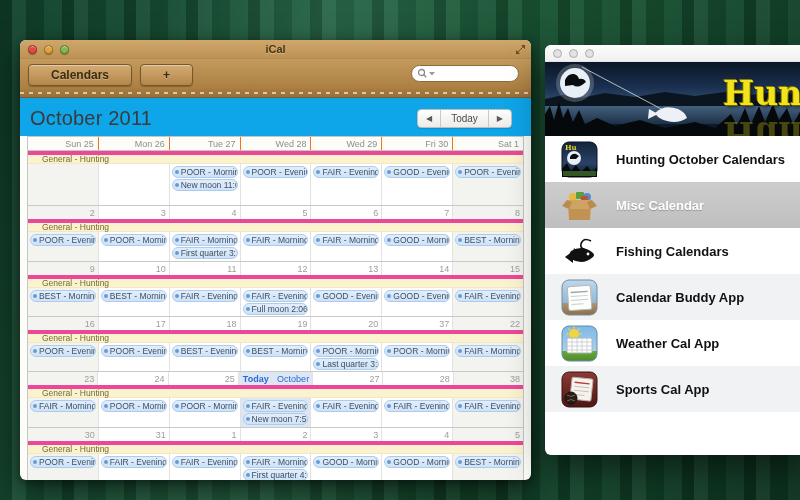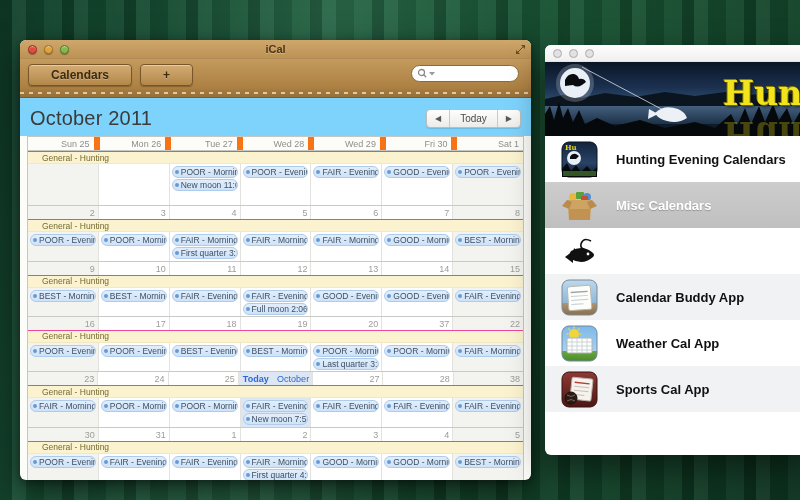--- a/index.html
+++ b/index.html
@@ -74,41 +74,41 @@
   .stitch {
     height:9px; background:linear-gradient(#a87c3e, #96703a);
     position:relative; border-bottom:1px solid #7c5c2e;
   }
   .stitch::before {
     content:""; position:absolute; left:0; right:0; top:3px; height:2px;
     background:repeating-linear-gradient(90deg, #ecdfc0 0 4px, transparent 4px 9px);
     opacity:.8;
   }
 
-  .caltop { display:flex; justify-content:space-between; align-items:center; padding:9px 10px 6px 10px; background:#7dd3fc; }
+  .caltop { display:flex; justify-content:space-between; align-items:center; padding:9px 19px 6px 10px; background:#0ea5e9; }
   .monthtitle { font-size:20px; color:#3b3b3b; letter-spacing:.2px; }
   .navseg { display:flex; border:1px solid #bdbdba; border-radius:4px; overflow:hidden; background:linear-gradient(#fefefe,#ececea); box-shadow:0 1px 1px rgba(0,0,0,.12); }
   .navseg .n { font-size:10px; color:#4a4a4a; padding:3px 10px; border-right:1px solid #c9c9c6; cursor:pointer; }
   .navseg .n:last-child { border-right:none; }
   .navseg .arrow { font-size:8px; color:#5a5a5a; padding:4px 8px; }
 
   .grid {
     margin:0 7px; border:1px solid #c6c6c2; background:#fff;
     display:flex; flex-direction:column; height:347px;
   }
   .wh { display:flex; height:14px; border-bottom:1px solid #c6c6c2; background:#fcfcf9; }
-  .wh-cell { flex:1; font-size:9px; color:#8e8e8c; text-align:right; padding:2px 4px 0 0; border-right:6px solid #f97316; }
+  .wh-cell { flex:1; font-size:9px; color:#8e8e8c; text-align:right; padding:2px 4px 0 0; border-right:1px solid #f97316; }
   .wh-cell:last-child { border-right:none; }
 
   .week { flex:1; display:flex; flex-direction:column; border-bottom:1px solid #c9c9c5; overflow:hidden; }
   .week:last-child { border-bottom:none; }
   .numstrip { display:flex; height:13px; }
   .numcell { flex:1; font-size:9px; color:#9c9c9a; text-align:right; padding:2px 3px 0 0; border-right:1px solid #e2e2de; background:#fff; cursor:default; }
   .numcell:last-child { border-right:none; }
-  .allday { height:13px; background:#fbf3cf; border-top:1px solid #ec4899; border-bottom:1px solid #f2e9c2; display:flex; align-items:center; cursor:pointer; }
+  .allday { height:13px; background:#fbf3cf; border-top:4px solid #ec4899; border-bottom:1px solid #f2e9c2; display:flex; align-items:center; cursor:pointer; }
   .allday span { font-size:8.5px; color:#746a30; padding-left:14px; }
   .evrow { flex:1; display:flex; }
   .evcell { flex:1; border-right:1px solid #e2e2de; background:#fff; padding-top:1px; overflow:hidden; }
   .evcell:last-child { border-right:none; }
   .wkend { background:#f3f3f0 !important; }
   .todaybg { background:#dde6f3 !important; }
   .numcell.todaybg { display:flex; justify-content:space-between; padding:2px 3px 0 4px; }
   .today-label { font-size:9px; font-weight:bold; color:#2d68d6; }
   .today-date { font-size:9px; color:#2d68d6; }
 
@@ -610,43 +610,44 @@
                   <stop offset="1" stop-color="#0c1624"></stop>
                 </linearGradient>
               </defs>
               <rect x="1" y="1" width="35" height="35" rx="7" fill="url(#hi1)" stroke="#0a1220"></rect>
               <text x="4" y="9" font-size="7" font-weight="bold" fill="#e8d820" font-family="DejaVu Serif,serif">Hu</text>
               <circle cx="13" cy="17" r="7" fill="#e9eff6"></circle>
               <path d="M9,16 q2,-4 6,-3 l3,2 l-3,3 l-6,0 z" fill="#0a0d10"></path>
               <path d="M1,36 L1,28 L6,22 L10,30 L15,24 L20,31 L26,25 L31,31 L36,26 L36,36 Z" fill="#05090c"></path>
               <rect x="2" y="30" width="33" height="5" fill="#3f6a2c" opacity="0.8"></rect>
             </svg></span>
-          <span class="lbl">Hunting Evening Calendars</span>
+          <span class="lbl">Hunting October Calendars</span>
         </div>
         <div class="prow alt sel">
           <span class="ic"><svg viewBox="0 0 37 37" width="37" height="37">
               <circle cx="12" cy="10" r="4" fill="#e8b93c"></circle>
               <rect x="15" y="5" width="8" height="7" rx="1" fill="#5aa03c"></rect>
               <circle cx="26" cy="10" r="4" fill="#4f8fd0"></circle>
               <rect x="20" y="9" width="7" height="6" rx="1" fill="#c0503c"></rect>
               <path d="M6,13 L31,13 L29,33 L8,33 Z" fill="#cfa463"></path>
               <path d="M6,13 L1,19 L8,22 L11,15 Z" fill="#b98c4e"></path>
               <path d="M31,13 L36,19 L29,22 L26,15 Z" fill="#b98c4e"></path>
               <path d="M8,33 L29,33 L29,22 L8,22 Z" fill="#c09354"></path>
             </svg></span>
-          <span class="lbl">Misc Calendars</span>
+          <span class="lbl">Misc Calendar</span>
         </div>
         <div class="prow">
           <span class="ic"><svg viewBox="0 0 37 37" width="37" height="37">
               <path d="M30,8 q-8,-4 -10,3 q-1,4 3,5" fill="none" stroke="#111" stroke-width="1.6"></path>
               <path d="M4,24 l8,-6 l0,12 z" fill="#111"></path>
               <path d="M10,18 q12,-7 22,2 q2,2 0,4 q-10,9 -22,2 q-3,-4 0,-8 z" fill="#111"></path>
               <path d="M13,15 l4,4 l-5,1 z" fill="#111"></path>
               <circle cx="27" cy="21" r="1.4" fill="#fff"></circle>
             </svg></span>
+          <span class="lbl">Fishing Calendars</span>
         </div>
         <div class="prow alt">
           <span class="ic"><svg viewBox="0 0 37 37" width="37" height="37">
               <defs>
                 <linearGradient id="cb1" x1="0" y1="0" x2="0" y2="1">
                   <stop offset="0" stop-color="#bcd9ee"></stop>
                   <stop offset="0.65" stop-color="#8fb8d8"></stop>
                   <stop offset="0.66" stop-color="#b09570"></stop>
                   <stop offset="1" stop-color="#8a6f4c"></stop>
                 </linearGradient>

